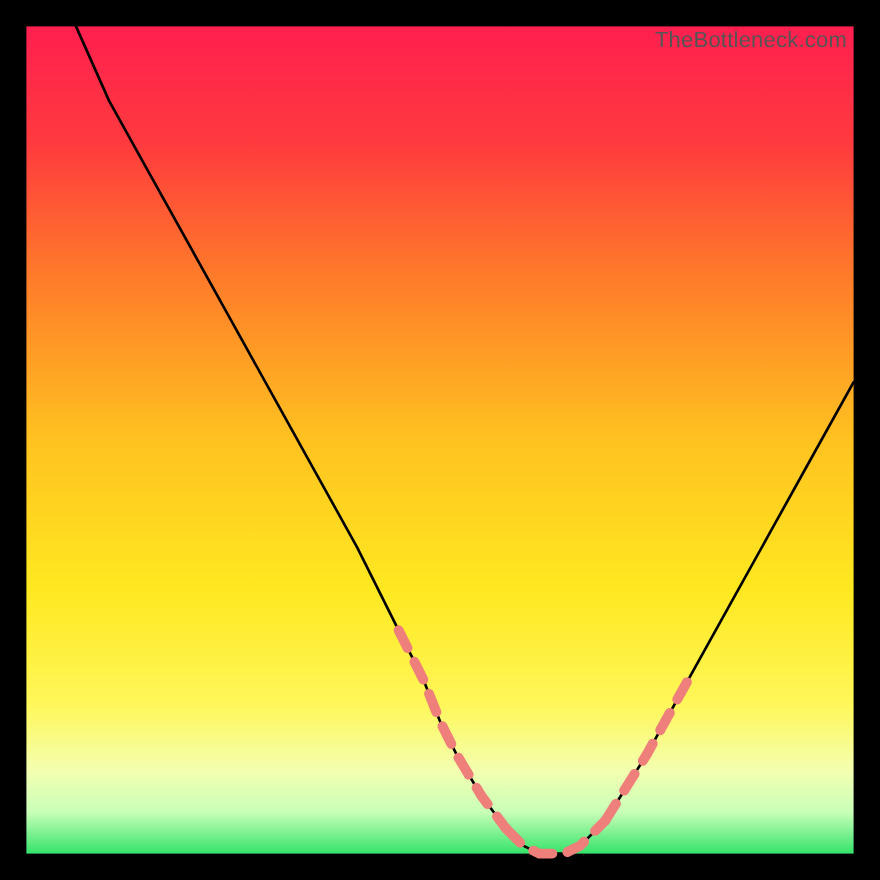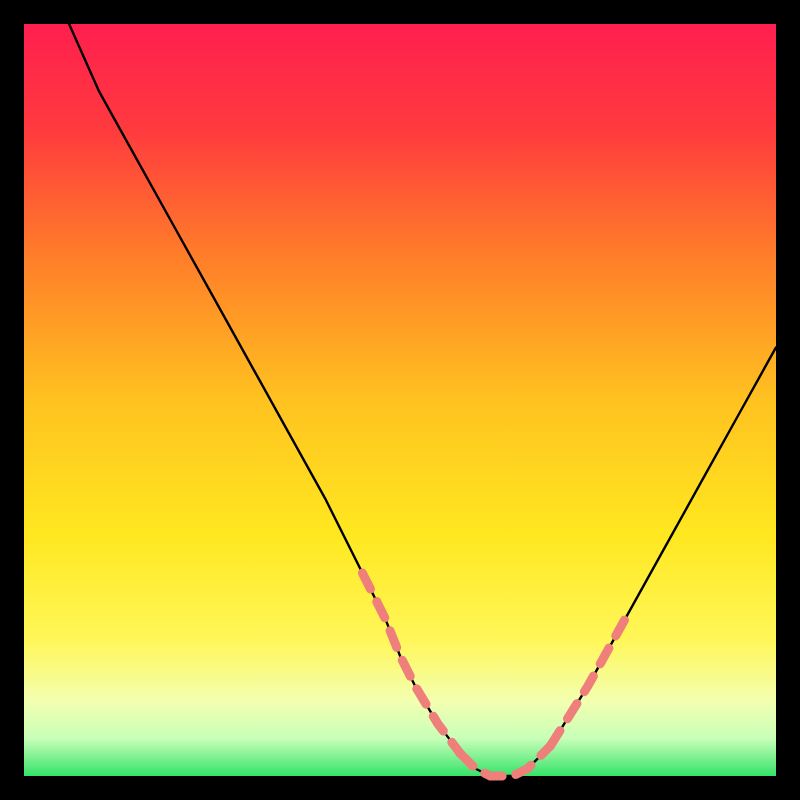--- a/index.html
+++ b/index.html
@@ -61,13 +61,14 @@
     <div class="gradient" style="background: linear-gradient(rgb(255, 31, 79) 0%, rgb(255, 58, 62) 14%, rgb(255, 122, 42) 30%, rgb(255, 194, 32) 50%, rgb(255, 232, 32) 68%, rgb(255, 247, 90) 82%, rgb(243, 255, 176) 90%, rgb(200, 255, 184) 95%, rgb(53, 227, 106) 100%);"></div>
     <svg class="curve-svg" viewBox="0 0 752 752" preserveAspectRatio="none">
       <path id="curve-path" fill="none" stroke-width="2.4" stroke-linecap="round" stroke-linejoin="round" d="M45.1 0.0 L75.2 67.7 L112.8 135.4 L150.4 203.0 L188.0 270.7 L225.6 338.4 L263.2 406.1 L300.8 473.8 L338.4 549.0 L361.0 594.1 L376.0 631.7 L391.0 661.8 L413.6 699.4 L436.2 729.4 L451.2 744.5 L466.2 752.0 L488.8 752.0 L503.8 744.5 L526.4 721.9 L564.0 661.8 L601.6 594.1 L639.2 526.4 L676.8 458.7 L714.4 391.0 L752.0 323.4 " stroke="#000000"></path>
       <g id="accent-group">
           <path d="M338.4 549.0 L361.0 594.1 L376.0 631.7 L391.0 661.8 L413.6 699.4 L436.2 729.4 " fill="none" stroke="#ef7f7a" stroke-width="9" stroke-linecap="round" stroke-dasharray="18 14"></path>
           <path d="M436.2 729.4 L451.2 744.5 L466.2 752.0 L488.8 752.0 L503.8 744.5 L526.4 721.9 " fill="none" stroke="#ef7f7a" stroke-width="9" stroke-linecap="round" stroke-dasharray="18 14"></path>
           <path d="M526.4 721.9 L564.0 661.8 L601.6 594.1 " fill="none" stroke="#ef7f7a" stroke-width="9" stroke-linecap="round" stroke-dasharray="18 14"></path>
         </g>
     </svg>
   </div>
+  <div class="watermark">TheBottleneck.com</div>
 </div>
 
 </body></html>

